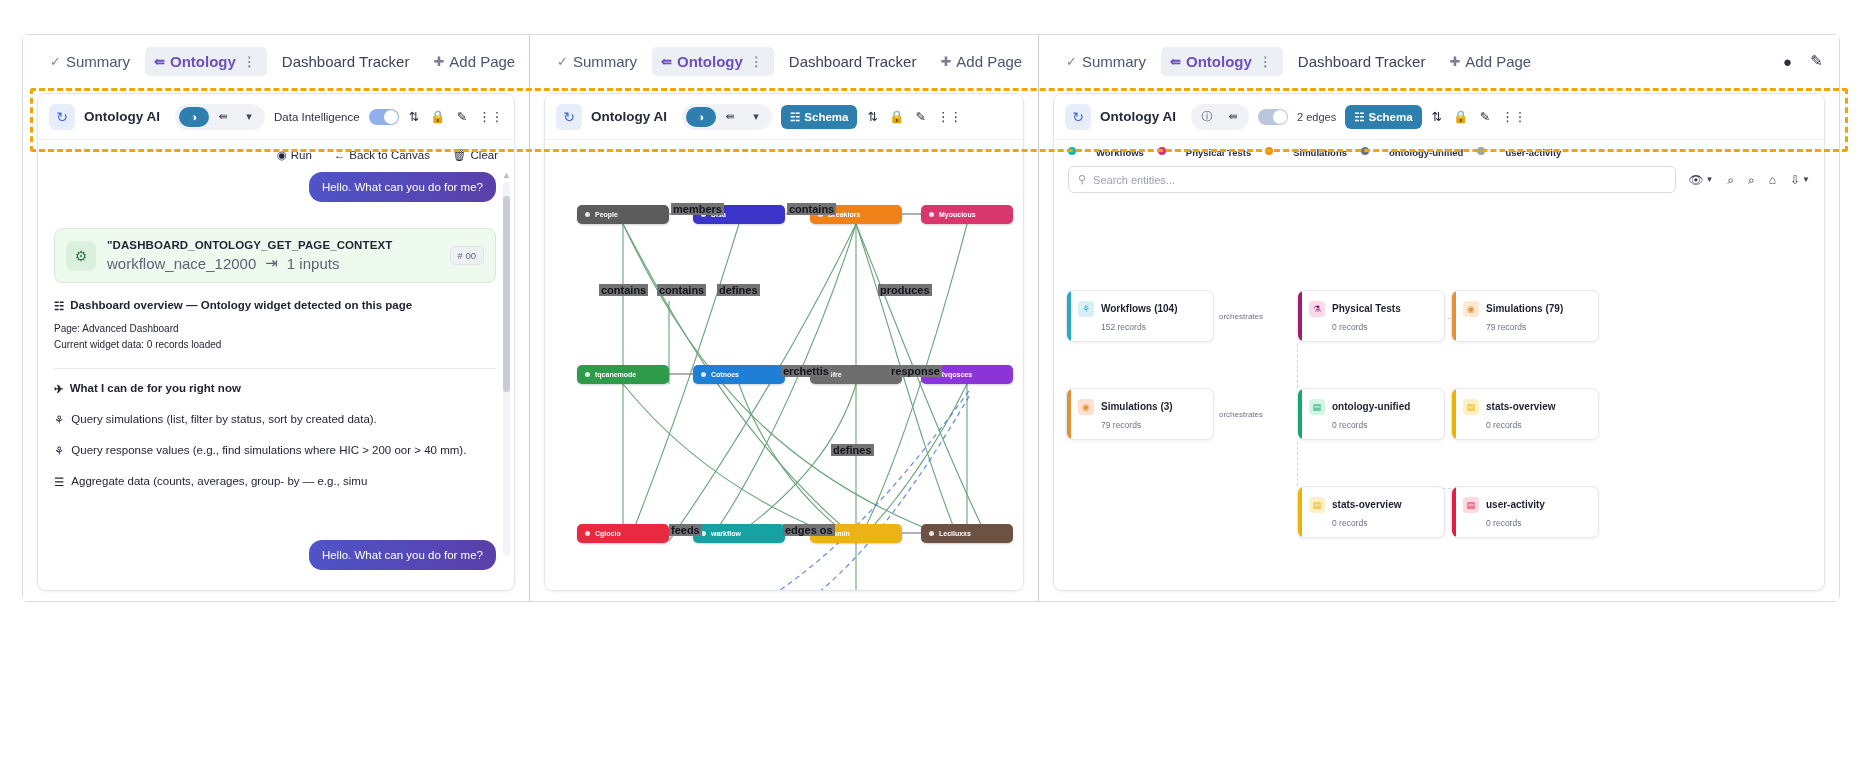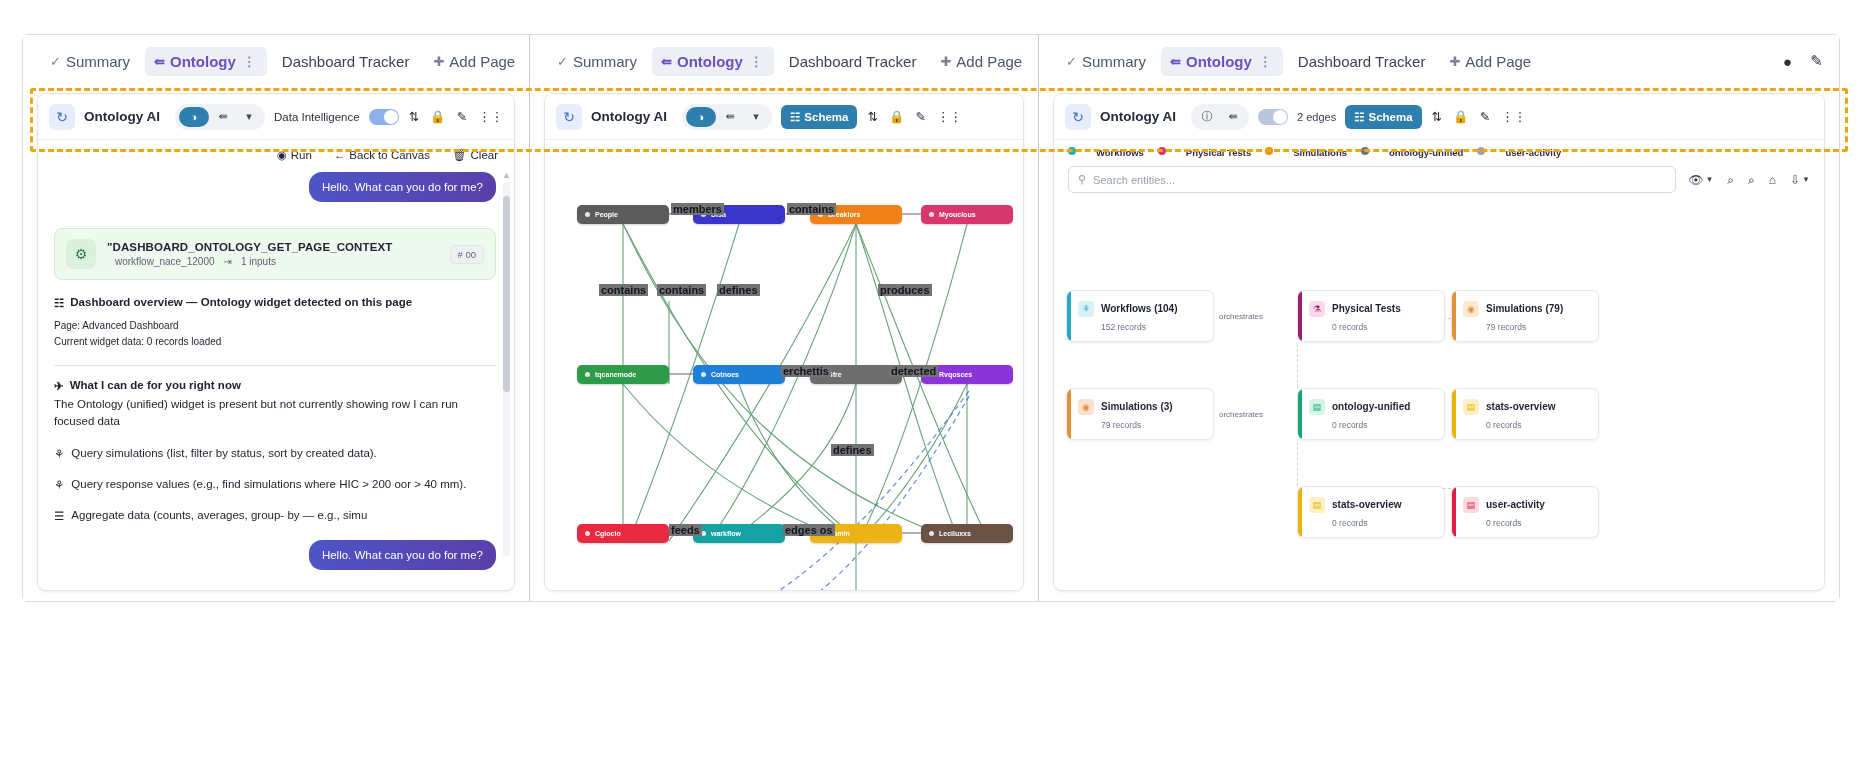--- a/index.html
+++ b/index.html
@@ -110,21 +110,21 @@
   .tool-card {
     margin-top:26px; background:#effaef; border:1px solid #d4ead6;
     border-radius:8px; padding:10px 11px; display:flex; align-items:center; gap:11px;
   }
   .tool-icon {
     width:30px; height:30px; border-radius:7px; background:#dcf0de;
     display:flex; align-items:center; justify-content:center;
     color:#2e7d44; font-size:14px; flex:none;
   }
   .tool-title { font-size:11.5px; font-weight:700; color:#1f2333; letter-spacing:.1px; }
-  .tool-sub { font-size:10px; color:#5c6374; margin-top:3px; display:flex; gap:9px; align-items:center;margin-left:8px; }
+  .tool-sub { font-size:15px; color:#5c6374; margin-top:3px; display:flex; gap:9px; align-items:center; }
   .tool-badge {
     margin-left:auto; background:#eef0f3; border:1px solid #e0e3e9;
     border-radius:5px; font-size:9.5px; color:#5f6678; padding:3px 7px; flex:none;
   }
   .msg-head { font-size:11.5px; color:#1d2130; font-weight:700; margin-top:16px; display:flex; gap:6px; }
   .msg-lines { font-size:10px; color:#1d2130; line-height:1.58; margin-top:8px; }
   .hr { height:1px; background:#e3e5ea; margin:15px 0 13px; }
   .msg-sub-head { font-size:11.5px; color:#1d2130; font-weight:600; display:flex; gap:6px; }
   .msg-para { font-size:11.5px; color:#1d2130; line-height:1.5; margin-top:3px; }
   .bullet { font-size:11.5px; color:#1d2130; margin-top:17px; display:flex; gap:7px; }
@@ -283,21 +283,20 @@
           <div>Page: Advanced Dashboard</div>
           <div>Current widget data: 0 records loaded</div>
         </div>
 
         <div class="hr"></div>
 
         <div class="msg-sub-head">
           <span>✈</span>
           <span>What I can de for you right now</span>
         </div>
-        <div class="msg-para">The Ontology (unified) widget is present but not currently showing row I can run focused data</div>
 
         <div class="bullet">
           <span>⚘</span>
           <span>Query simulations (list, filter by status, sort by created data).</span>
         </div>
         <div class="bullet">
           <span>⚘</span>
           <span>Query response values (e.g., find simulations where HIC &gt; 200 oor &gt; 40 mm).</span>
         </div>
         <div class="bullet">
@@ -449,21 +448,21 @@
             </div>
           </div>
         <div id="graph-labels">
             <div class="glabel" style="left: 126px; top: 62px;">members</div>
             <div class="glabel" style="left: 242px; top: 62px;">contains</div>
             <div class="glabel" style="left: 54px; top: 143px;">contains</div>
             <div class="glabel" style="left: 112px; top: 143px;">contains</div>
             <div class="glabel" style="left: 172px; top: 143px;">defines</div>
             <div class="glabel" style="left: 333px; top: 143px;">produces</div>
             <div class="glabel" style="left: 236px; top: 224px;">erchettis</div>
-            <div class="glabel" style="left: 344px; top: 224px;">detected</div>
+            <div class="glabel" style="left: 344px; top: 224px;">response</div>
             <div class="glabel" style="left: 286px; top: 303px;">defines</div>
             <div class="glabel" style="left: 124px; top: 383px;">feeds</div>
             <div class="glabel" style="left: 238px; top: 383px;">edges os</div>
           </div>
       </div>
     </div>
   </div>
 
   <div class="panel-divider"></div>
 

